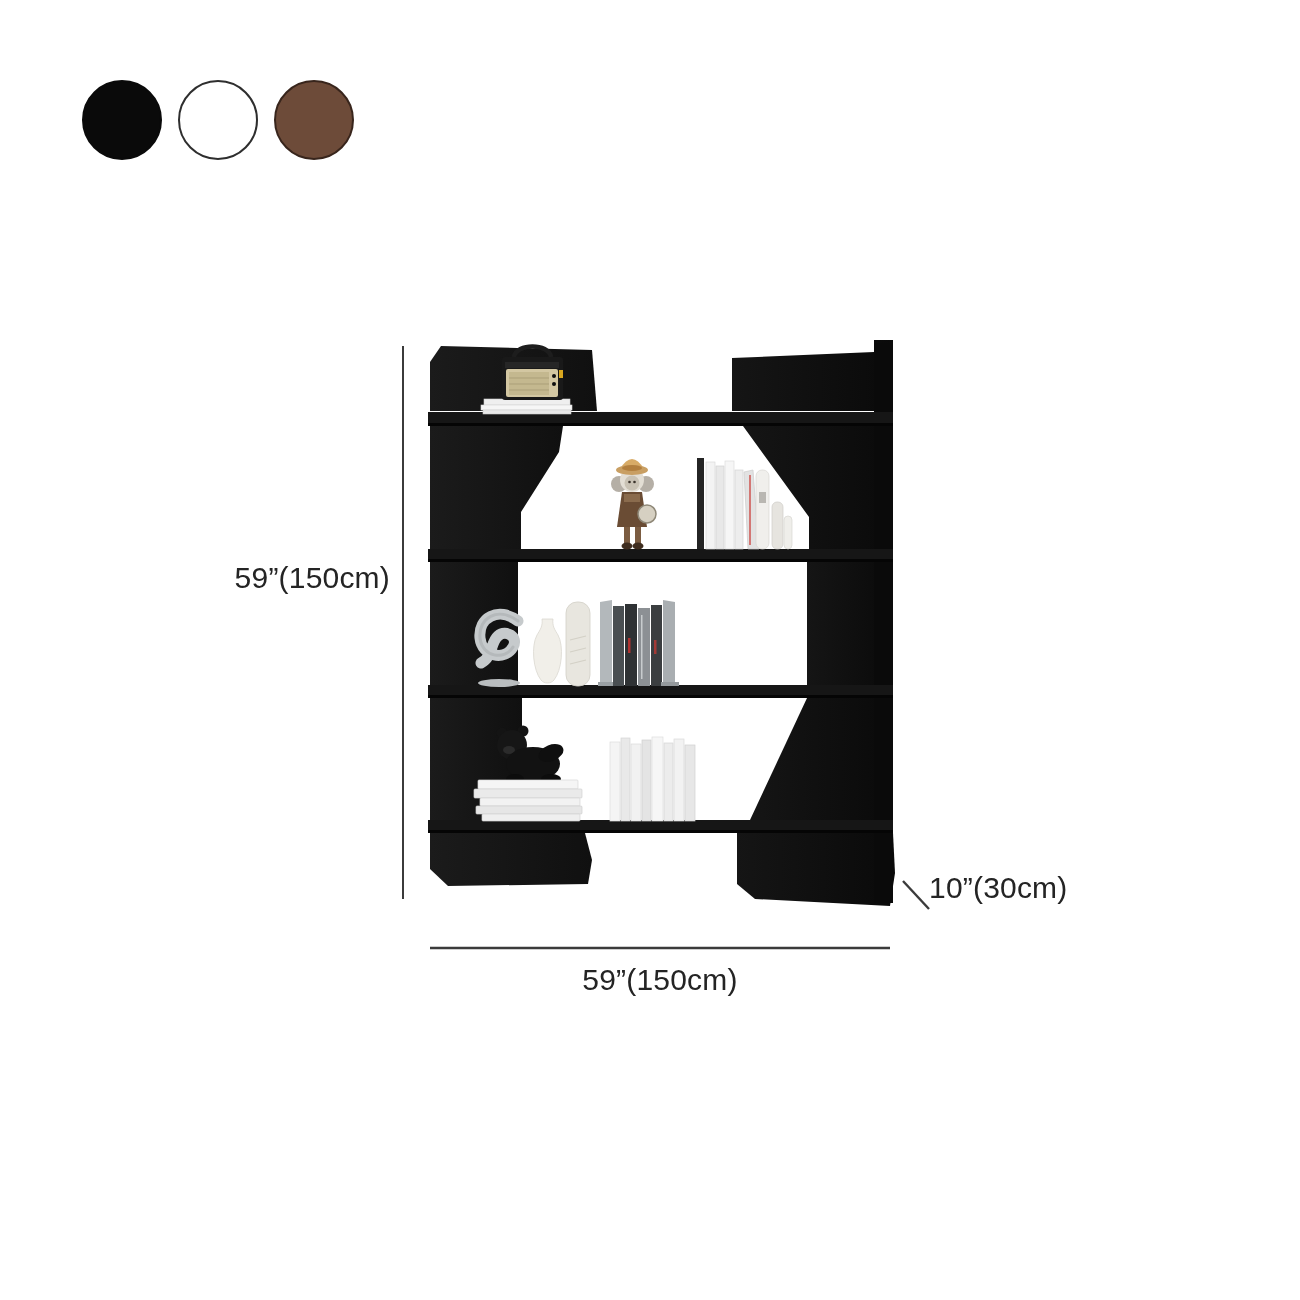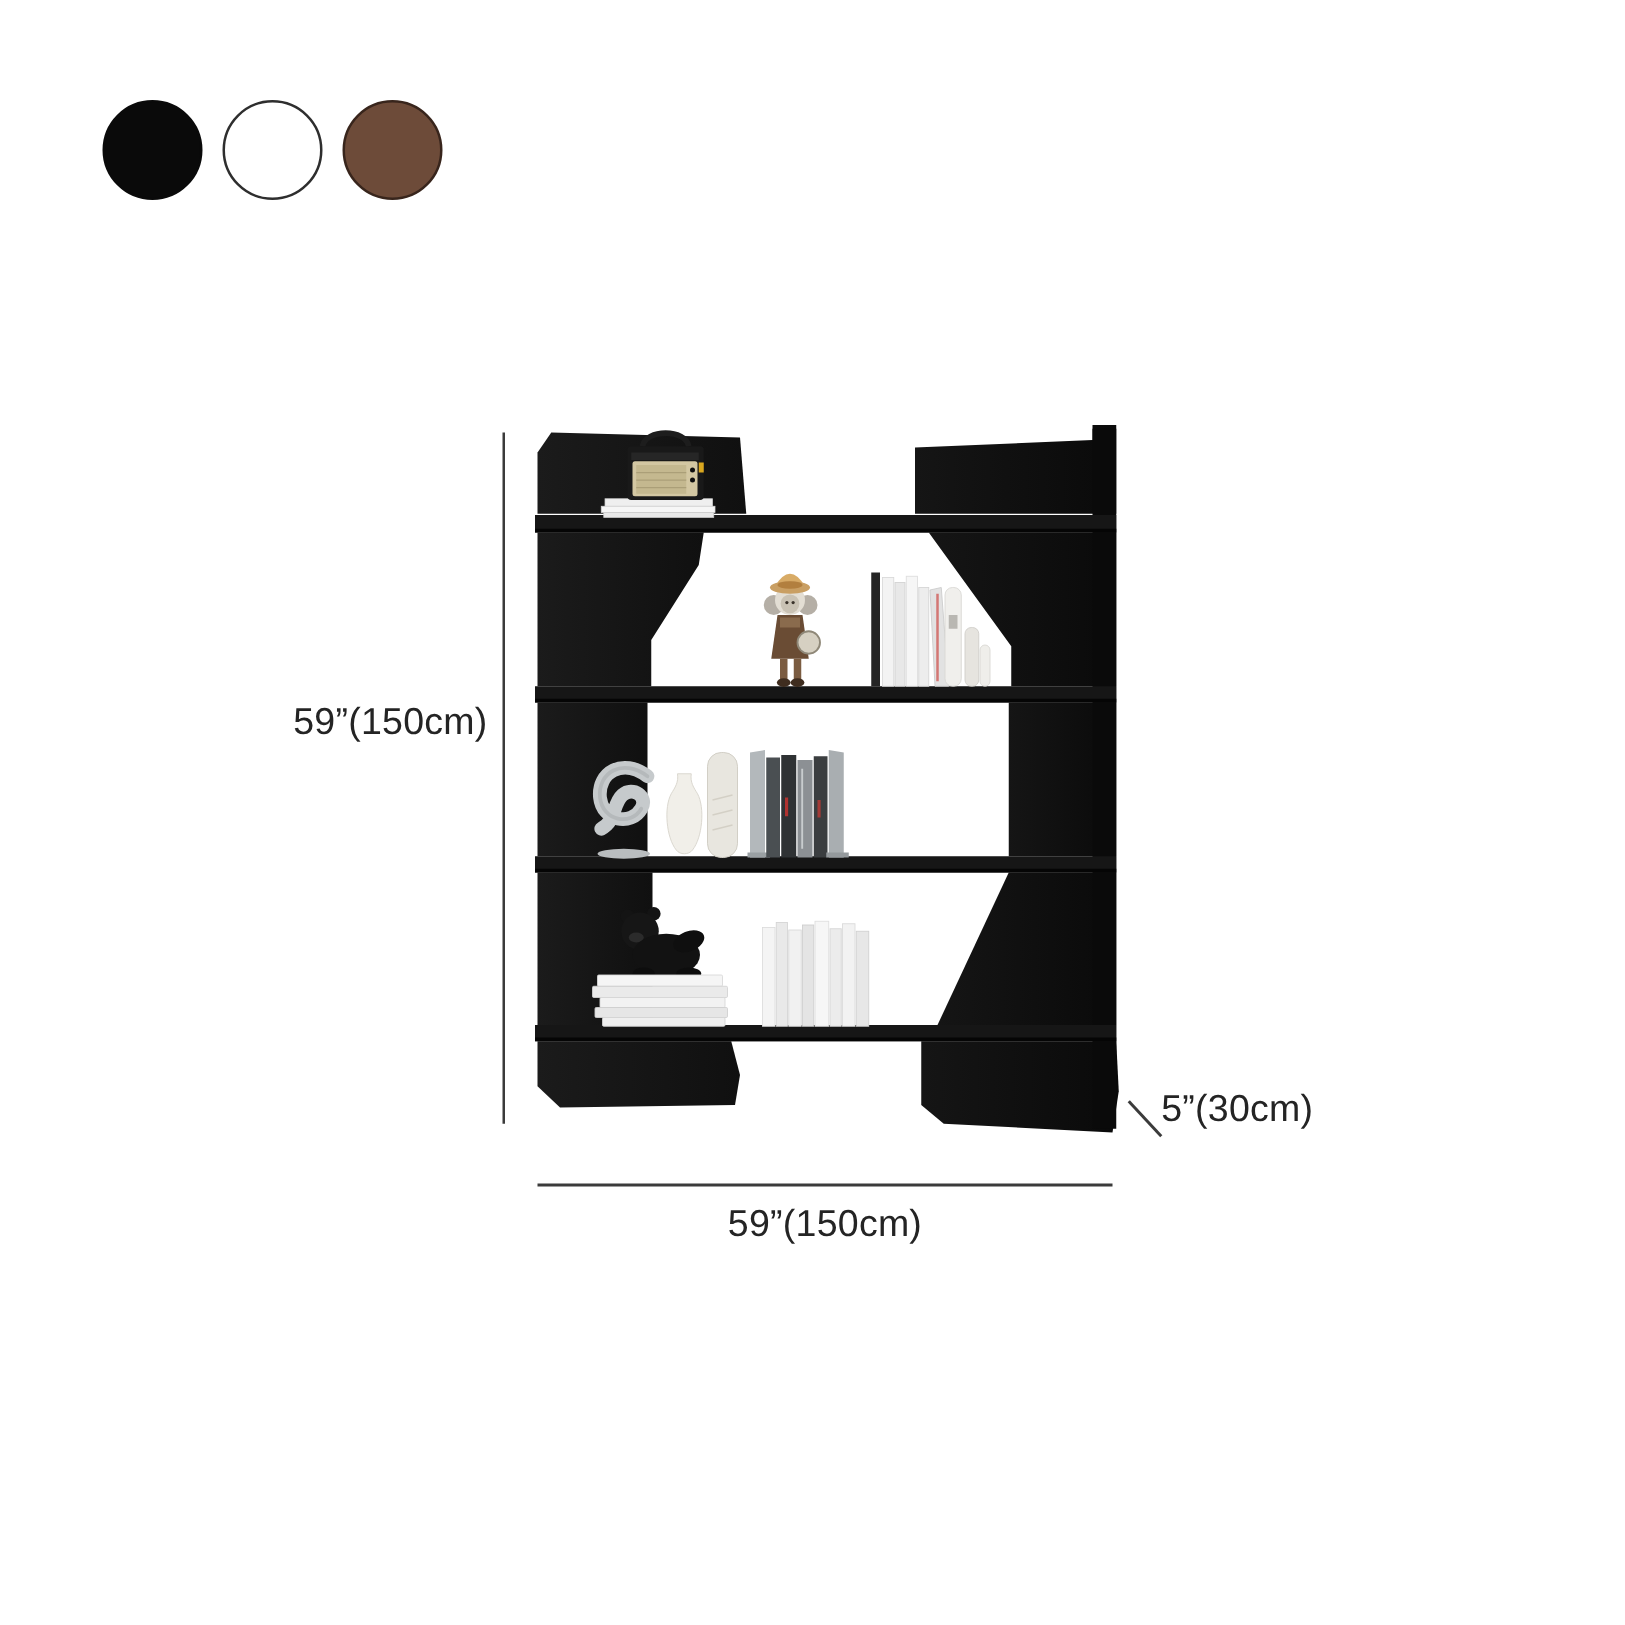--- a/index.html
+++ b/index.html
@@ -164,14 +164,14 @@
       <rect x="642" y="740" width="9" height="81" fill="#e4e4e4" stroke="#cecece" stroke-width="0.7"></rect>
       <rect x="652" y="737" width="11" height="84" fill="#f6f6f6" stroke="#dedede" stroke-width="0.7"></rect>
       <rect x="664" y="743" width="9" height="78" fill="#ececec" stroke="#d5d5d5" stroke-width="0.7"></rect>
       <rect x="674" y="739" width="10" height="82" fill="#f2f2f2" stroke="#dadada" stroke-width="0.7"></rect>
       <rect x="685" y="745" width="10" height="76" fill="#e7e7e7" stroke="#d0d0d0" stroke-width="0.7"></rect>
     </g>
   </svg>
 
   <div class="dim-label h">59”(150cm)</div>
   <div class="dim-label w">59”(150cm)</div>
-  <div class="dim-label d">5”(30cm)</div>
+  <div class="dim-label d">10”(30cm)</div>
 </div>
 
 </body></html>

